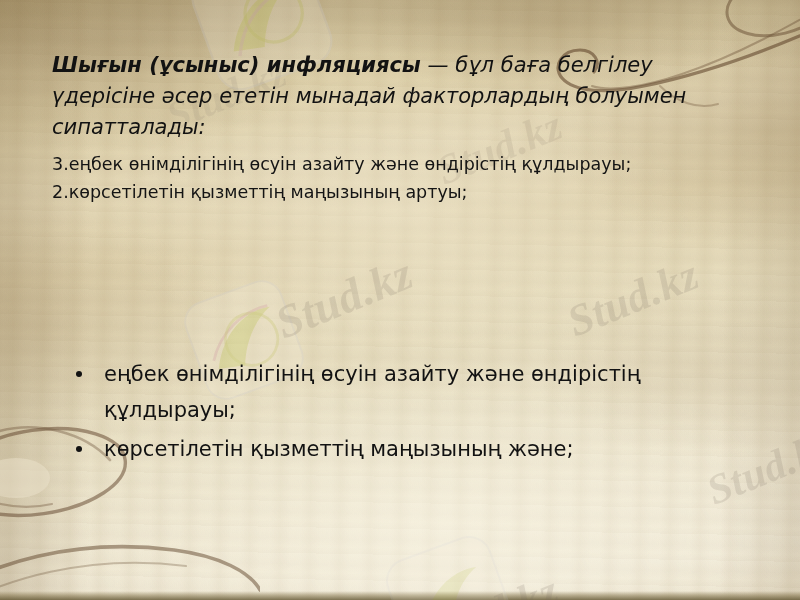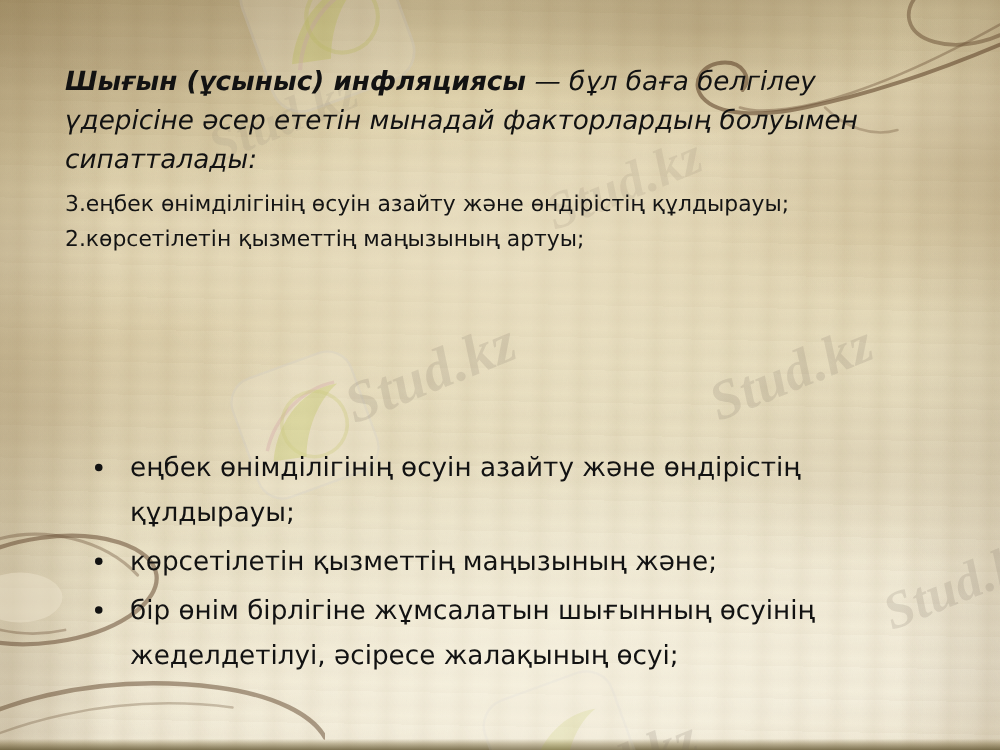--- a/index.html
+++ b/index.html
@@ -273,20 +273,16 @@
 
     <ul class="bullets">
       <li>
         <span class="dot"></span>
         <span>еңбек өнімділігінің өсуін азайту және өндірістің құлдырауы;</span>
       </li>
       <li>
         <span class="dot"></span>
         <span>көрсетілетін қызметтің маңызының және;</span>
       </li>
-      <li>
-        <span class="dot"></span>
-        <span>бір өнім бірлігіне жұмсалатын шығынның өсуінің жеделдетілуі, әсіресе жалақының өсуі;</span>
-      </li>
     </ul>
 
   </div>
 </div>
 
 </body></html>

